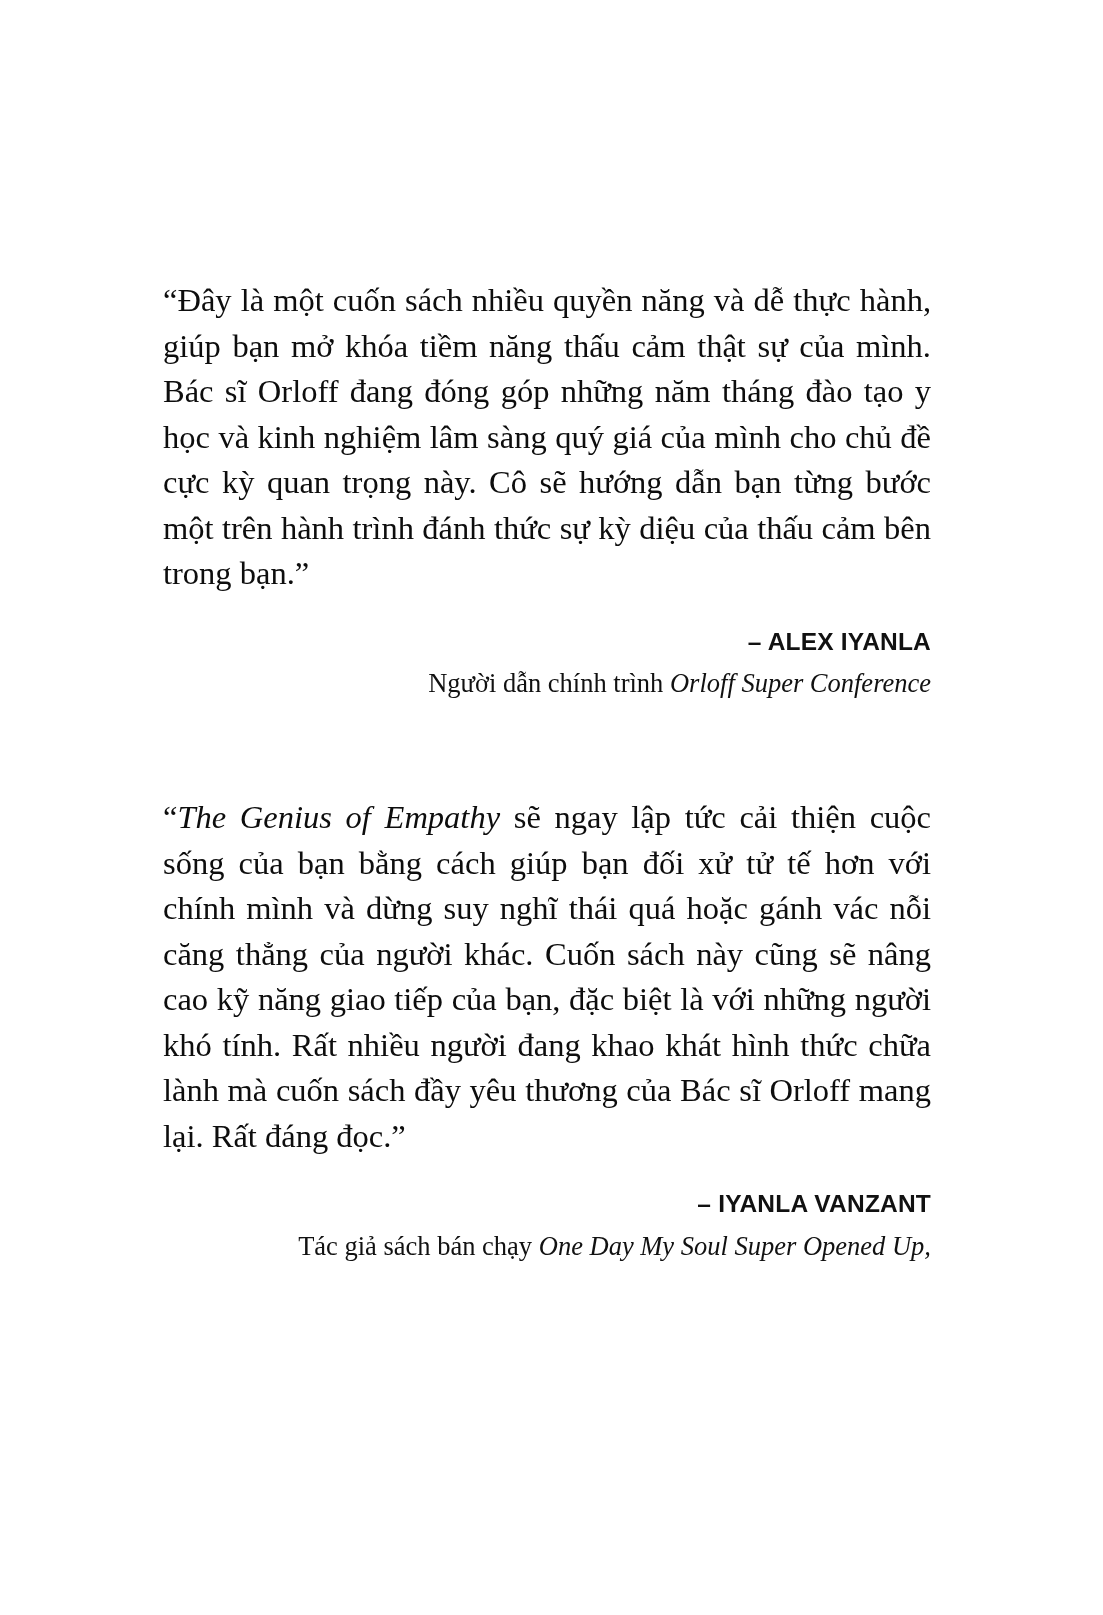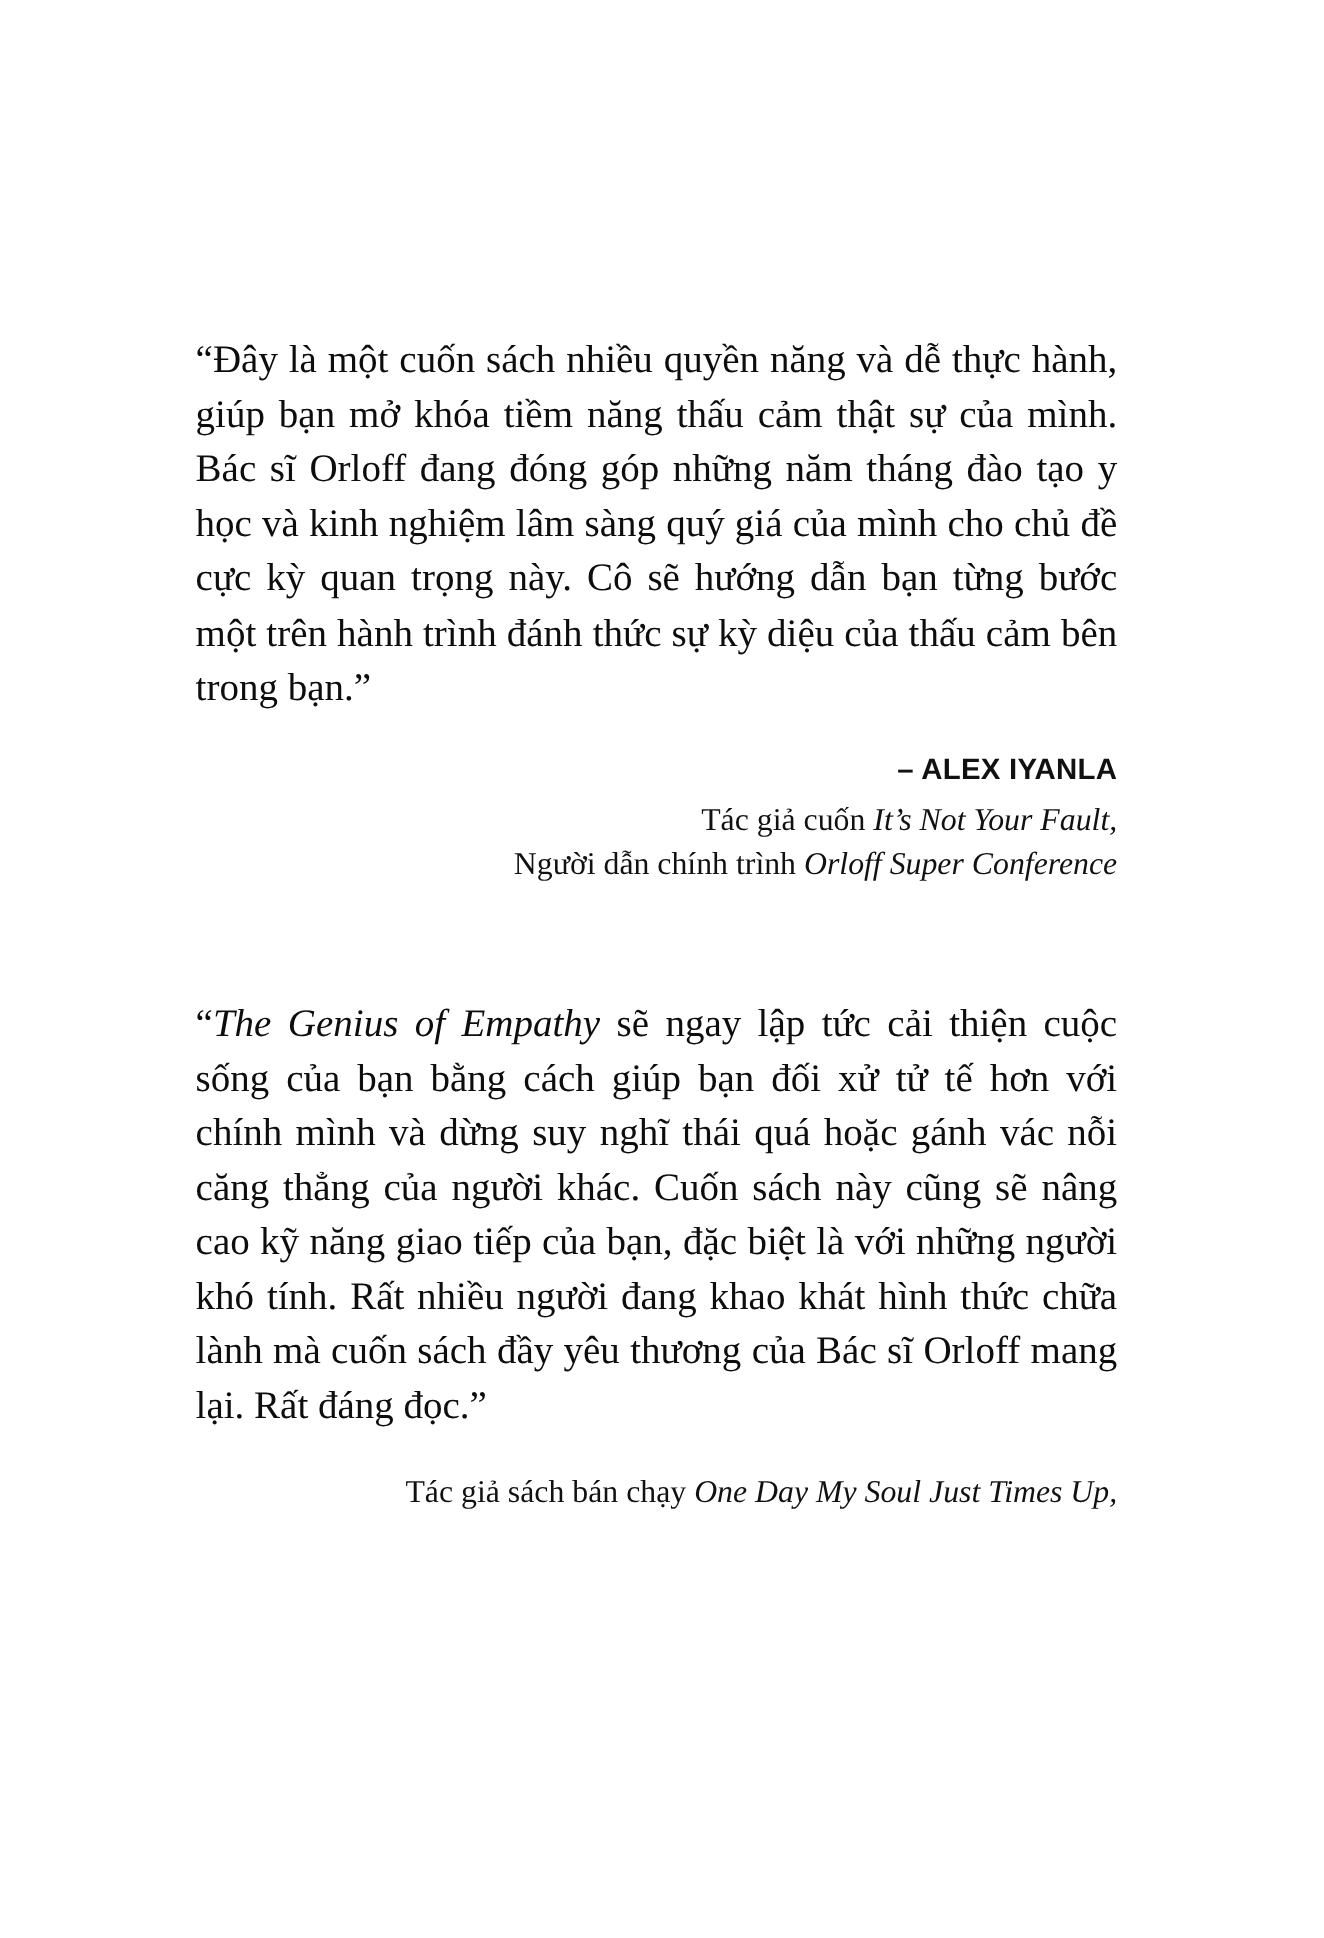--- a/index.html
+++ b/index.html
@@ -76,26 +76,26 @@
 </head>
 <body>
 
 <div class="page">
   <div class="content">
 
     <div class="blurb">
       <p class="quote-text"><span>“Đây là một cuốn sách nhiều quyền năng và dễ thực hành, giúp bạn mở khóa tiềm năng thấu cảm thật sự của mình. Bác sĩ Orloff đang đóng góp những năm tháng đào tạo y học và kinh nghiệm lâm sàng quý giá của mình cho chủ đề cực kỳ quan trọng này. Cô sẽ hướng dẫn bạn từng bước một trên hành trình đánh thức sự kỳ diệu của thấu cảm bên trong bạn.”</span></p>
       <div class="attrib">
         <p class="attrib-name">– ALEX IYANLA</p>
-        <p class="attrib-line"><span>Tác giả cuốn </span><span class="it">It’s Not Your Fault,</span></p>
         <p class="attrib-line"><span>Người dẫn chính trình </span><span class="it">Orloff Super Conference</span></p>
       </div>
     </div>
 
     <div class="blurb">
       <p class="quote-text"><span>“</span><span class="it">The Genius of Empathy</span><span> sẽ ngay lập tức cải thiện cuộc sống của bạn bằng cách giúp bạn đối xử tử tế hơn với chính mình và dừng suy nghĩ thái quá hoặc gánh vác nỗi căng thẳng của người khác. Cuốn sách này cũng sẽ nâng cao kỹ năng giao tiếp của bạn, đặc biệt là với những người khó tính. Rất nhiều người đang khao khát hình thức chữa lành mà cuốn sách đầy yêu thương của Bác sĩ Orloff mang lại. Rất đáng đọc.”</span></p>
       <div class="attrib">
-        <p class="attrib-line"><span>Tác giả sách bán chạy </span><span class="it">One Day My Soul Just Times Up,</span></p>
+        <p class="attrib-name">– IYANLA VANZANT</p>
+        <p class="attrib-line"><span>Tác giả sách bán chạy </span><span class="it">One Day My Soul Super Opened Up,</span></p>
       </div>
     </div>
 
   </div>
 </div>
 
 </body></html>

